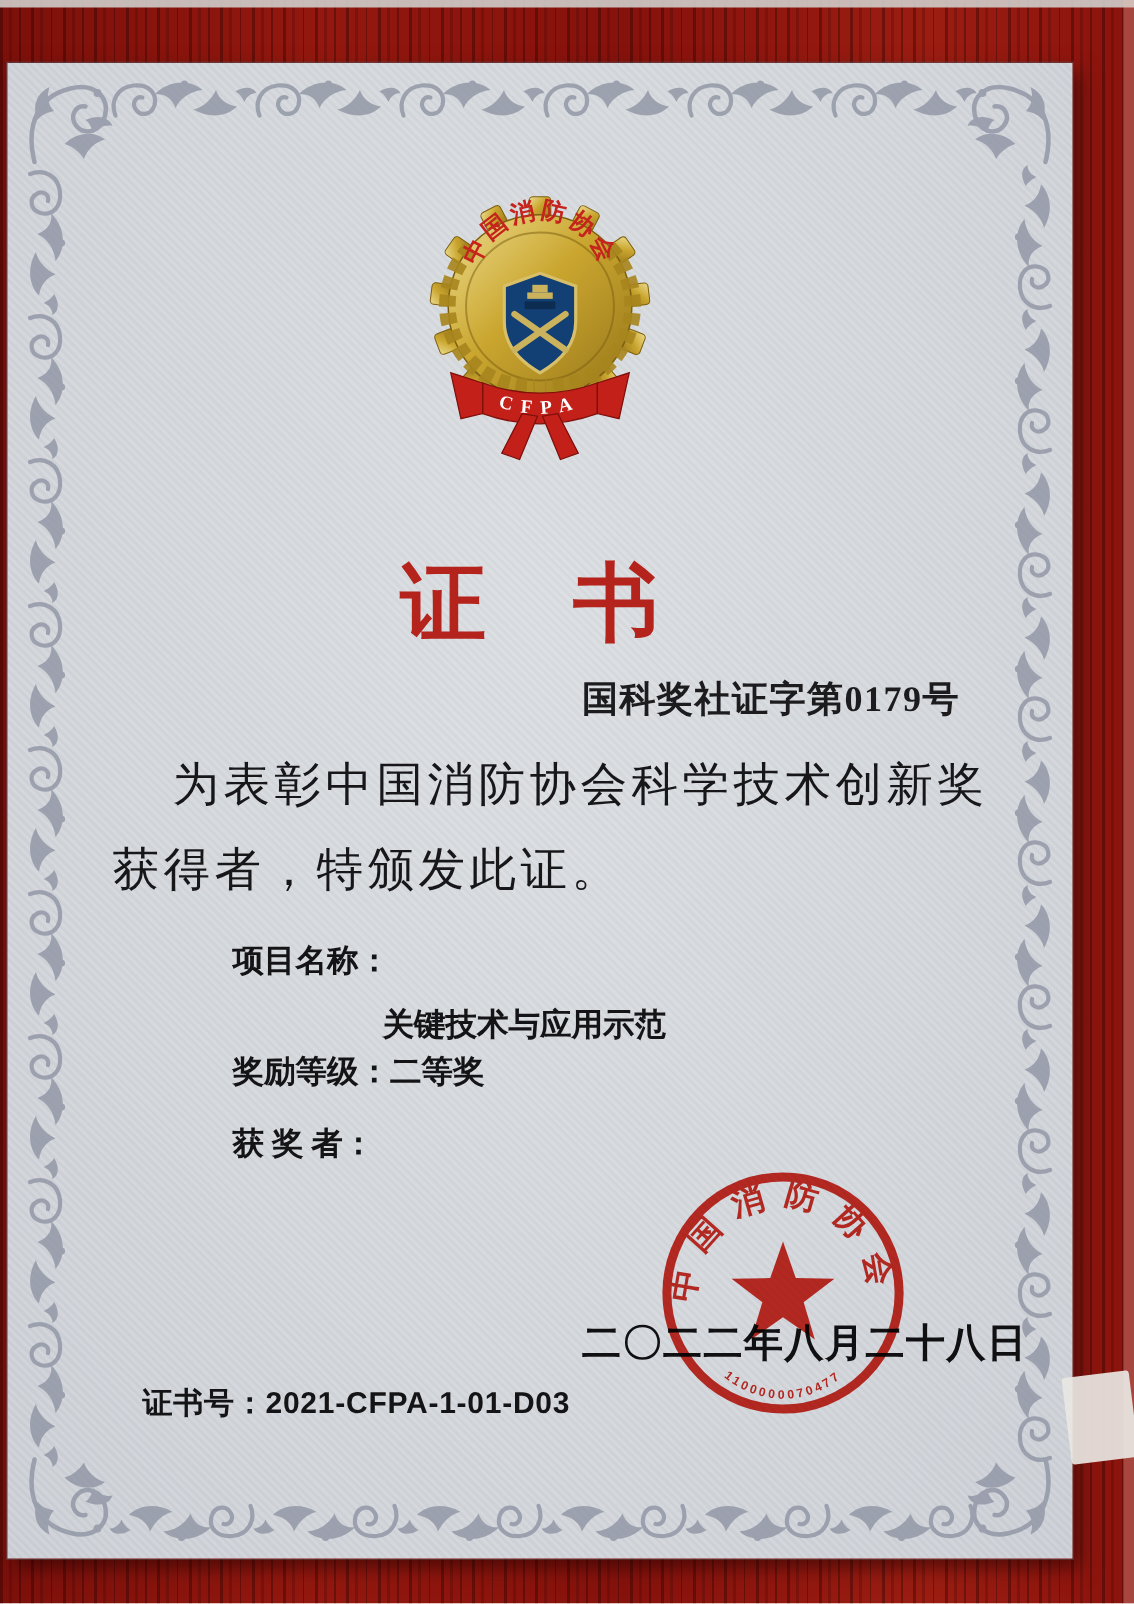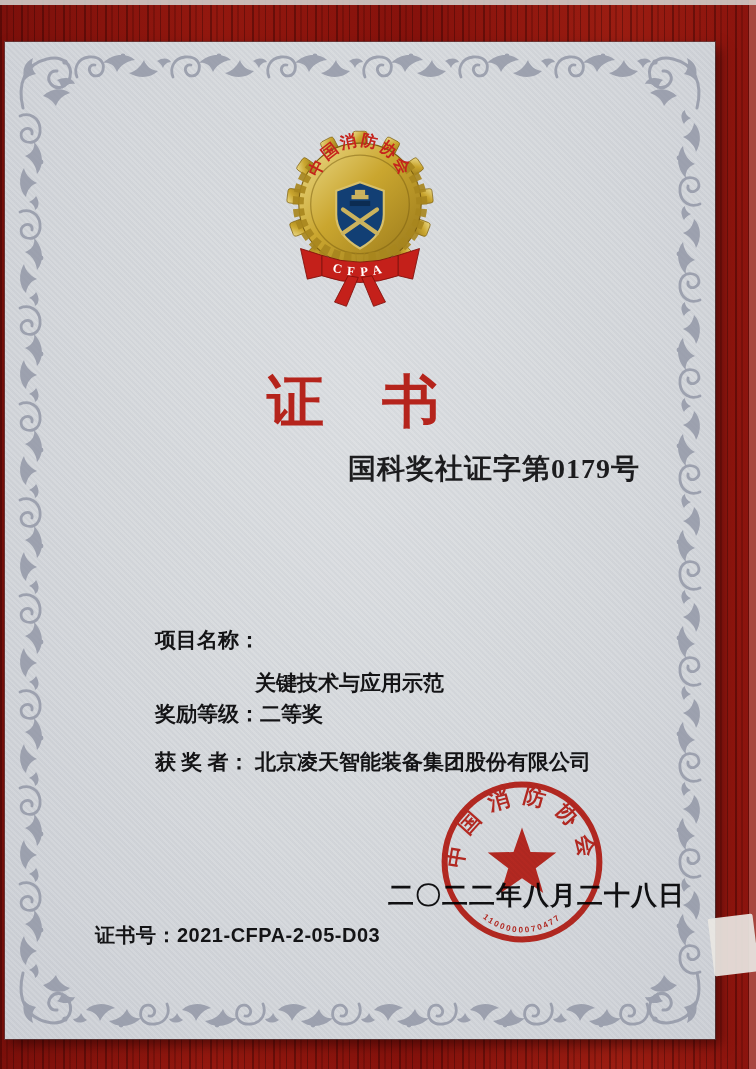--- a/index.html
+++ b/index.html
@@ -27,21 +27,21 @@
   .title{
     position:absolute;left:0;top:254px;width:100%;text-align:center;
     font-size:37px;font-weight:bold;letter-spacing:2px;color:#b5241c;
     text-shadow:0 0 1px rgba(150,20,15,.4);white-space:nowrap;
   }
   .certword{
     position:absolute;left:0;top:322px;width:100%;text-align:center;
     font-size:57px;font-weight:bold;color:#b5241c;
     letter-spacing:58px;padding-left:44px;box-sizing:border-box;white-space:nowrap;
   }
-  .docno{position:absolute;top:408px;right:75px;font-size:28px;font-weight:bold;color:#1c1c1e;letter-spacing:1px;}
+  .docno{position:absolute;top:408px;right:75px;font-size:24px;font-weight:bold;color:#1c1c1e;letter-spacing:1px;}
   .bodytext{position:absolute;left:70px;top:452px;width:585px;font-size:31px;color:#17171a;letter-spacing:3px;line-height:57px;font-weight:500;}
   .bodytext .l1{text-indent:40px;white-space:nowrap;}
   .bodytext .l2{white-space:nowrap;}
   .frow{position:absolute;left:150px;font-size:21px;font-weight:bold;color:#141416;white-space:nowrap;display:flex;}
   .frow .lbl{flex:0 0 100px;}
   .r1{top:584px;gap:20px;} .r2{top:627px;left:250px;} .r3{top:658px;} .r4{top:706px;}
   .stamp{position:absolute;left:431px;top:734px;width:172px;height:172px;mix-blend-mode:multiply;opacity:.95;z-index:5;}
   .dateline{position:absolute;left:383px;top:836px;font-size:26px;font-weight:bold;color:#101012;letter-spacing:1px;white-space:nowrap;z-index:4;}
   .footerno{
     position:absolute;left:90px;top:880px;font-size:20px;font-weight:bold;color:#141416;
@@ -170,52 +170,55 @@
         <path d="M114,176 L102,178 L116,212 L130,207 Z"></path>
       </g>
       <text font-size="15" font-weight="bold" fill="#ffffff" letter-spacing="7" font-family="Liberation Serif, DejaVu Serif, serif">
         <textPath href="#rib" startOffset="50%" text-anchor="middle">CFPA</textPath>
       </text>
     </svg>
 
     <div class="certword">证书</div>
     <div class="docno">国科奖社证字第0179号</div>
 
+    <div class="bodytext">
+      <div class="l1">为表彰中国消防协会科学技术创新奖</div>
+      <div class="l2">获得者，特颁发此证。</div>
+    </div>
 
     <div class="frow r1">
       <span class="lbl">项目名称：</span>
     </div>
     <div class="frow r3">
       <span class="lbl">奖励等级：</span>
       <span>二等奖</span>
     </div>
     <div class="frow r2">
       <span>关键技术与应用示范</span>
     </div>
     <div class="frow r4">
       <span class="lbl">获 奖 者：</span>
-      <span>北京凌天智能装备集团股份有限公司</span>
     </div>
 
     <div class="dateline">二〇二二年八月二十八日</div>
 
     <svg class="stamp" viewBox="0 0 200 200" aria-hidden="true">
       <defs>
         <path id="sealArc" d="M33,112 A68,68 0 1 1 167,112" fill="none"></path>
         <path id="sealNum" d="M40,148 A70,70 0 0 0 160,148" fill="none"></path>
       </defs>
       <circle cx="100" cy="100" r="90" fill="none" stroke="#d4231a" stroke-width="7"></circle>
       <path fill="#d4231a" d="M100,60 L109.9,88.4 L139.9,89 L116,107.2 L124.7,136 L100,118.8 L75.3,136 L84,107.2 L60.1,89 L90.1,88.4 Z"></path>
       <text font-size="25" font-weight="bold" fill="#d4231a" letter-spacing="13" font-family="Liberation Serif, DejaVu Serif, serif">
         <textPath href="#sealArc" startOffset="50%" text-anchor="middle">中国消防协会</textPath>
       </text>
       <text font-size="9.5" font-weight="bold" fill="#d4231a" letter-spacing="2.4" font-family="Liberation Sans, DejaVu Sans, sans-serif">
         <textPath href="#sealNum" startOffset="50%" text-anchor="middle">1100000070477</textPath>
       </text>
     </svg>
 
     <div class="footerno">
-      <span>证书号：</span><span>2021-CFPA-2-05-D03</span>
+      <span>证书号：</span><span>2021-CFPA-1-01-D03</span>
     </div>
   </div>
 
   <div class="corner-patch"></div>
 </div>
 
 </body></html>

